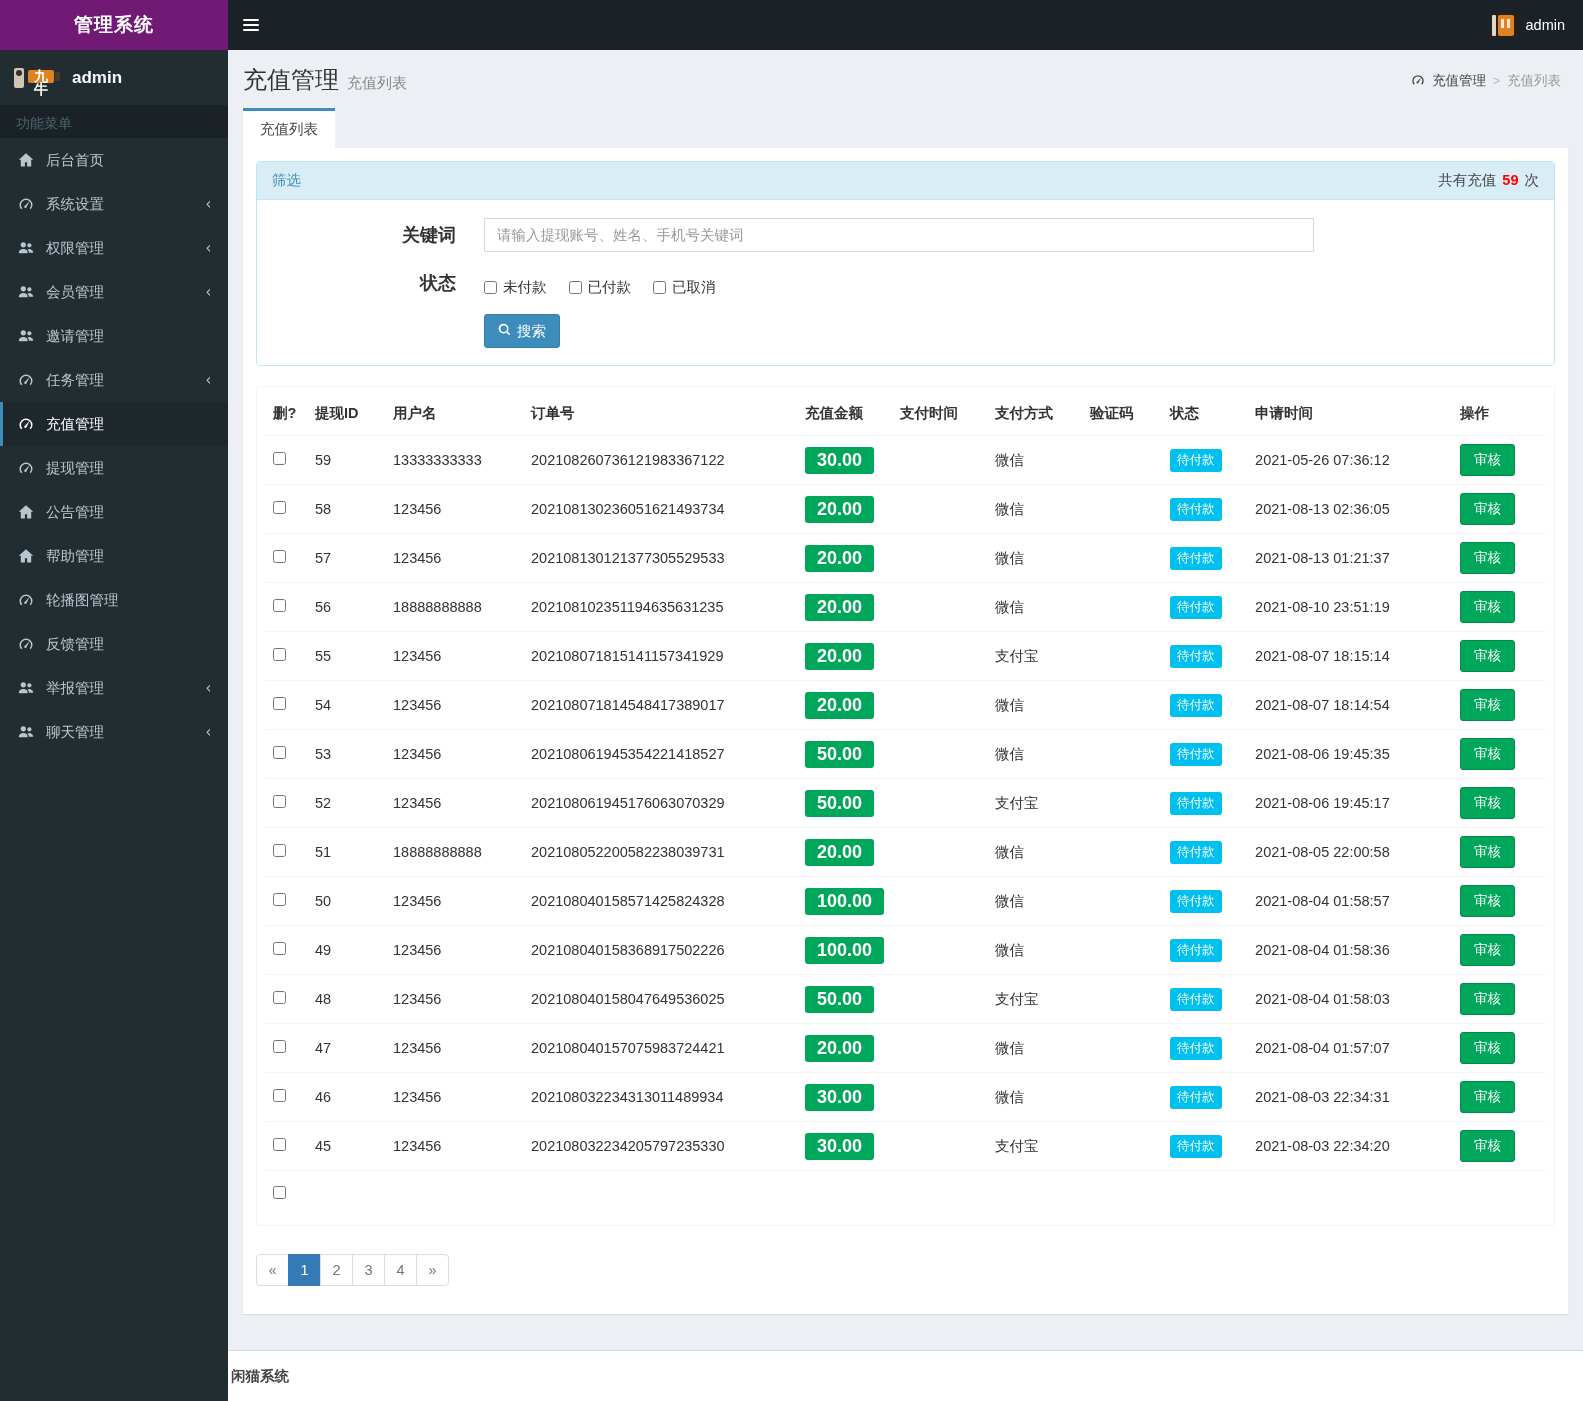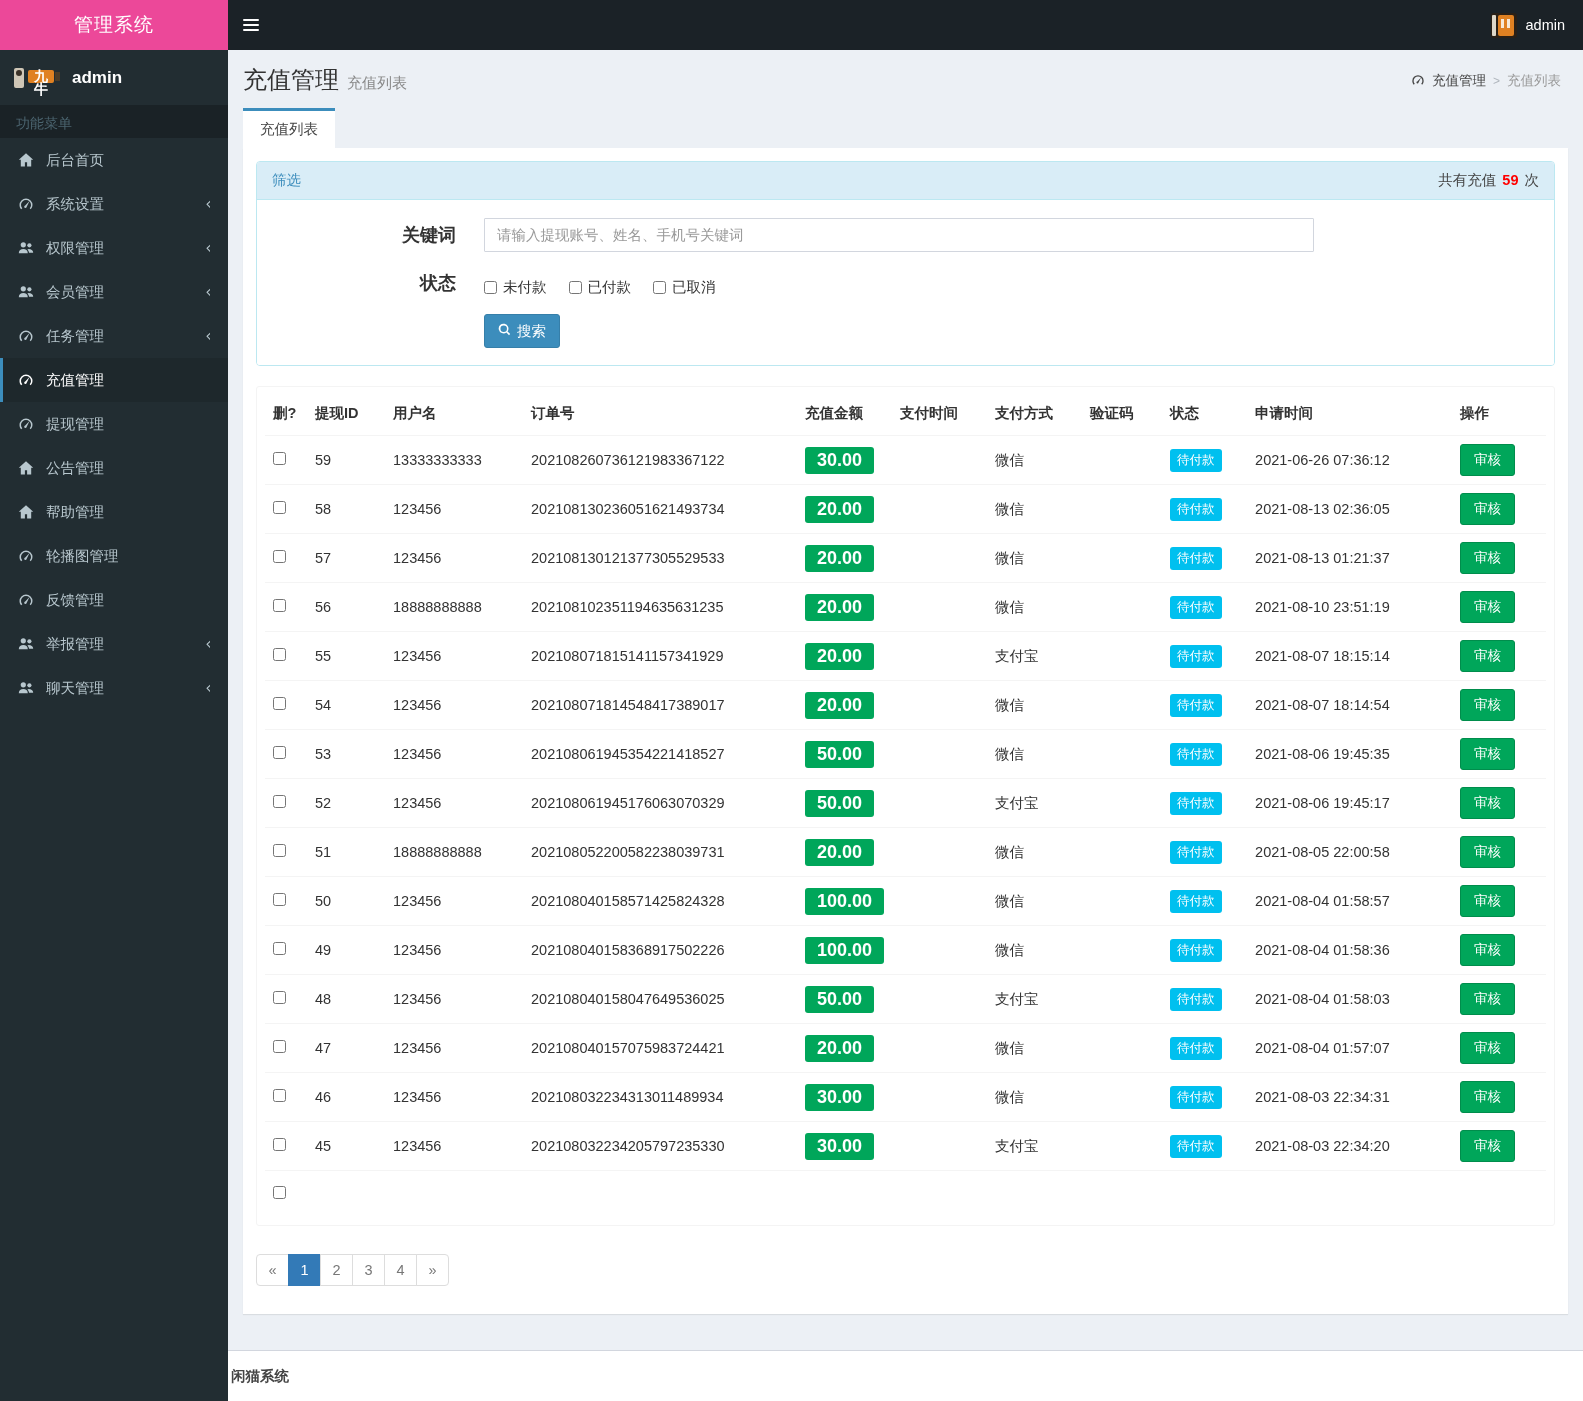--- a/index.html
+++ b/index.html
@@ -7,21 +7,21 @@
   body {
     font-family:"Liberation Sans","DejaVu Sans",sans-serif;
     font-size:14px; color:#333; background:#ecf0f5; overflow:hidden;
   }
   .wrapper { position:relative; width:1583px; height:1401px; background:#ecf0f5; overflow:hidden; }
 
   
   .navbar { position:absolute; top:0; left:0; right:0; height:50px; background:#1b2227; z-index:30; }
   .navbar .brand {
     float:left; width:228px; height:50px; line-height:50px; text-align:center;
-    background:#ec4899; color:#fff; font-size:19px; font-weight:normal; letter-spacing:1px;
+    background:#701a75; color:#fff; font-size:19px; font-weight:bold; letter-spacing:1px;
   }
   .hamburger { float:left; width:46px; height:50px; display:flex; flex-direction:column; justify-content:center; align-items:center; gap:3px; cursor:pointer; }
   .hamburger span { display:block; width:16px; height:2px; background:#fff; border-radius:1px; }
   .navbar-right { float:right; height:50px; display:flex; align-items:center; gap:9px; padding:0 18px; }
   .nav-avatar { width:26px; height:25px; border-radius:3px; background:#2a2016; position:relative; overflow:hidden; }
   .nav-avatar .badge-core { position:absolute; left:7px; top:2px; width:16px; height:21px; background:#e08122; border-radius:2px; }
   .nav-avatar .badge-core:before { content:""; position:absolute; left:3px; top:4px; width:3px; height:9px; background:#f7e9d7; }
   .nav-avatar .badge-core:after { content:""; position:absolute; left:9px; top:4px; width:3px; height:9px; background:#f7e9d7; }
   .nav-avatar .sliver { position:absolute; left:1px; top:2px; width:4px; height:21px; background:#ded7c8; border-radius:1px; }
   .navbar-right .uname { color:#fff; font-size:14.5px; }
@@ -181,20 +181,31 @@
           <span class="mi-icon">
             <svg viewBox="0 0 16 16">
               <circle cx="5.3" cy="4.8" r="2.6"></circle>
               <path d="M0.8 13.2c0-2.6 2-4.1 4.5-4.1s4.5 1.5 4.5 4.1z"></path>
               <circle cx="11.4" cy="5.3" r="2.1"></circle>
               <path d="M10.7 9.1c2.4 0 4.5 1.3 4.5 3.7h-4.1a5.6 5.6 0 0 0-1.7-3.4z"></path>
             </svg>
           </span>
           <span>会员管理</span>
           <span class="chev">‹</span>
+        </li>
+        <li class="menu-item">
+          <span class="mi-icon">
+            <svg viewBox="0 0 16 16">
+              <circle cx="5.3" cy="4.8" r="2.6"></circle>
+              <path d="M0.8 13.2c0-2.6 2-4.1 4.5-4.1s4.5 1.5 4.5 4.1z"></path>
+              <circle cx="11.4" cy="5.3" r="2.1"></circle>
+              <path d="M10.7 9.1c2.4 0 4.5 1.3 4.5 3.7h-4.1a5.6 5.6 0 0 0-1.7-3.4z"></path>
+            </svg>
+          </span>
+          <span>邀请管理</span>
         </li>
         <li class="menu-item">
           <span class="mi-icon">
             <svg viewBox="0 0 16 16">
               <path d="M8 2.5A6.5 6.5 0 0 0 1.5 9c0 1.7.65 3.2 1.7 4.35l1.1-1.05A4.98 4.98 0 0 1 3 9a5 5 0 1 1 10 0c0 1.27-.47 2.43-1.3 3.3l1.1 1.05A6.48 6.48 0 0 0 14.5 9 6.5 6.5 0 0 0 8 2.5z"></path>
               <path d="M8.6 10.9 11.5 5 7.2 9.6a1.2 1.2 0 1 0 1.4 1.3z"></path>
             </svg>
           </span>
           <span>任务管理</span>
           <span class="chev">‹</span>
@@ -376,21 +387,21 @@
               <tr>
                 <td><input type="checkbox" class="cb" style=""></td>
                 <td>59</td>
                 <td>13333333333</td>
                 <td>202108260736121983367122</td>
                 <td><span class="badge-amount">30.00</span></td>
                 <td></td>
                 <td>微信</td>
                 <td></td>
                 <td><span class="badge-status">待付款</span></td>
-                <td>2021-06-26 07:36:12</td>
+                <td>2021-05-26 07:36:12</td>
                 <td><button class="btn-audit">审核</button></td>
               </tr>
               <tr>
                 <td><input type="checkbox" class="cb" style=""></td>
                 <td>58</td>
                 <td>123456</td>
                 <td>202108130236051621493734</td>
                 <td><span class="badge-amount">20.00</span></td>
                 <td></td>
                 <td>微信</td>

